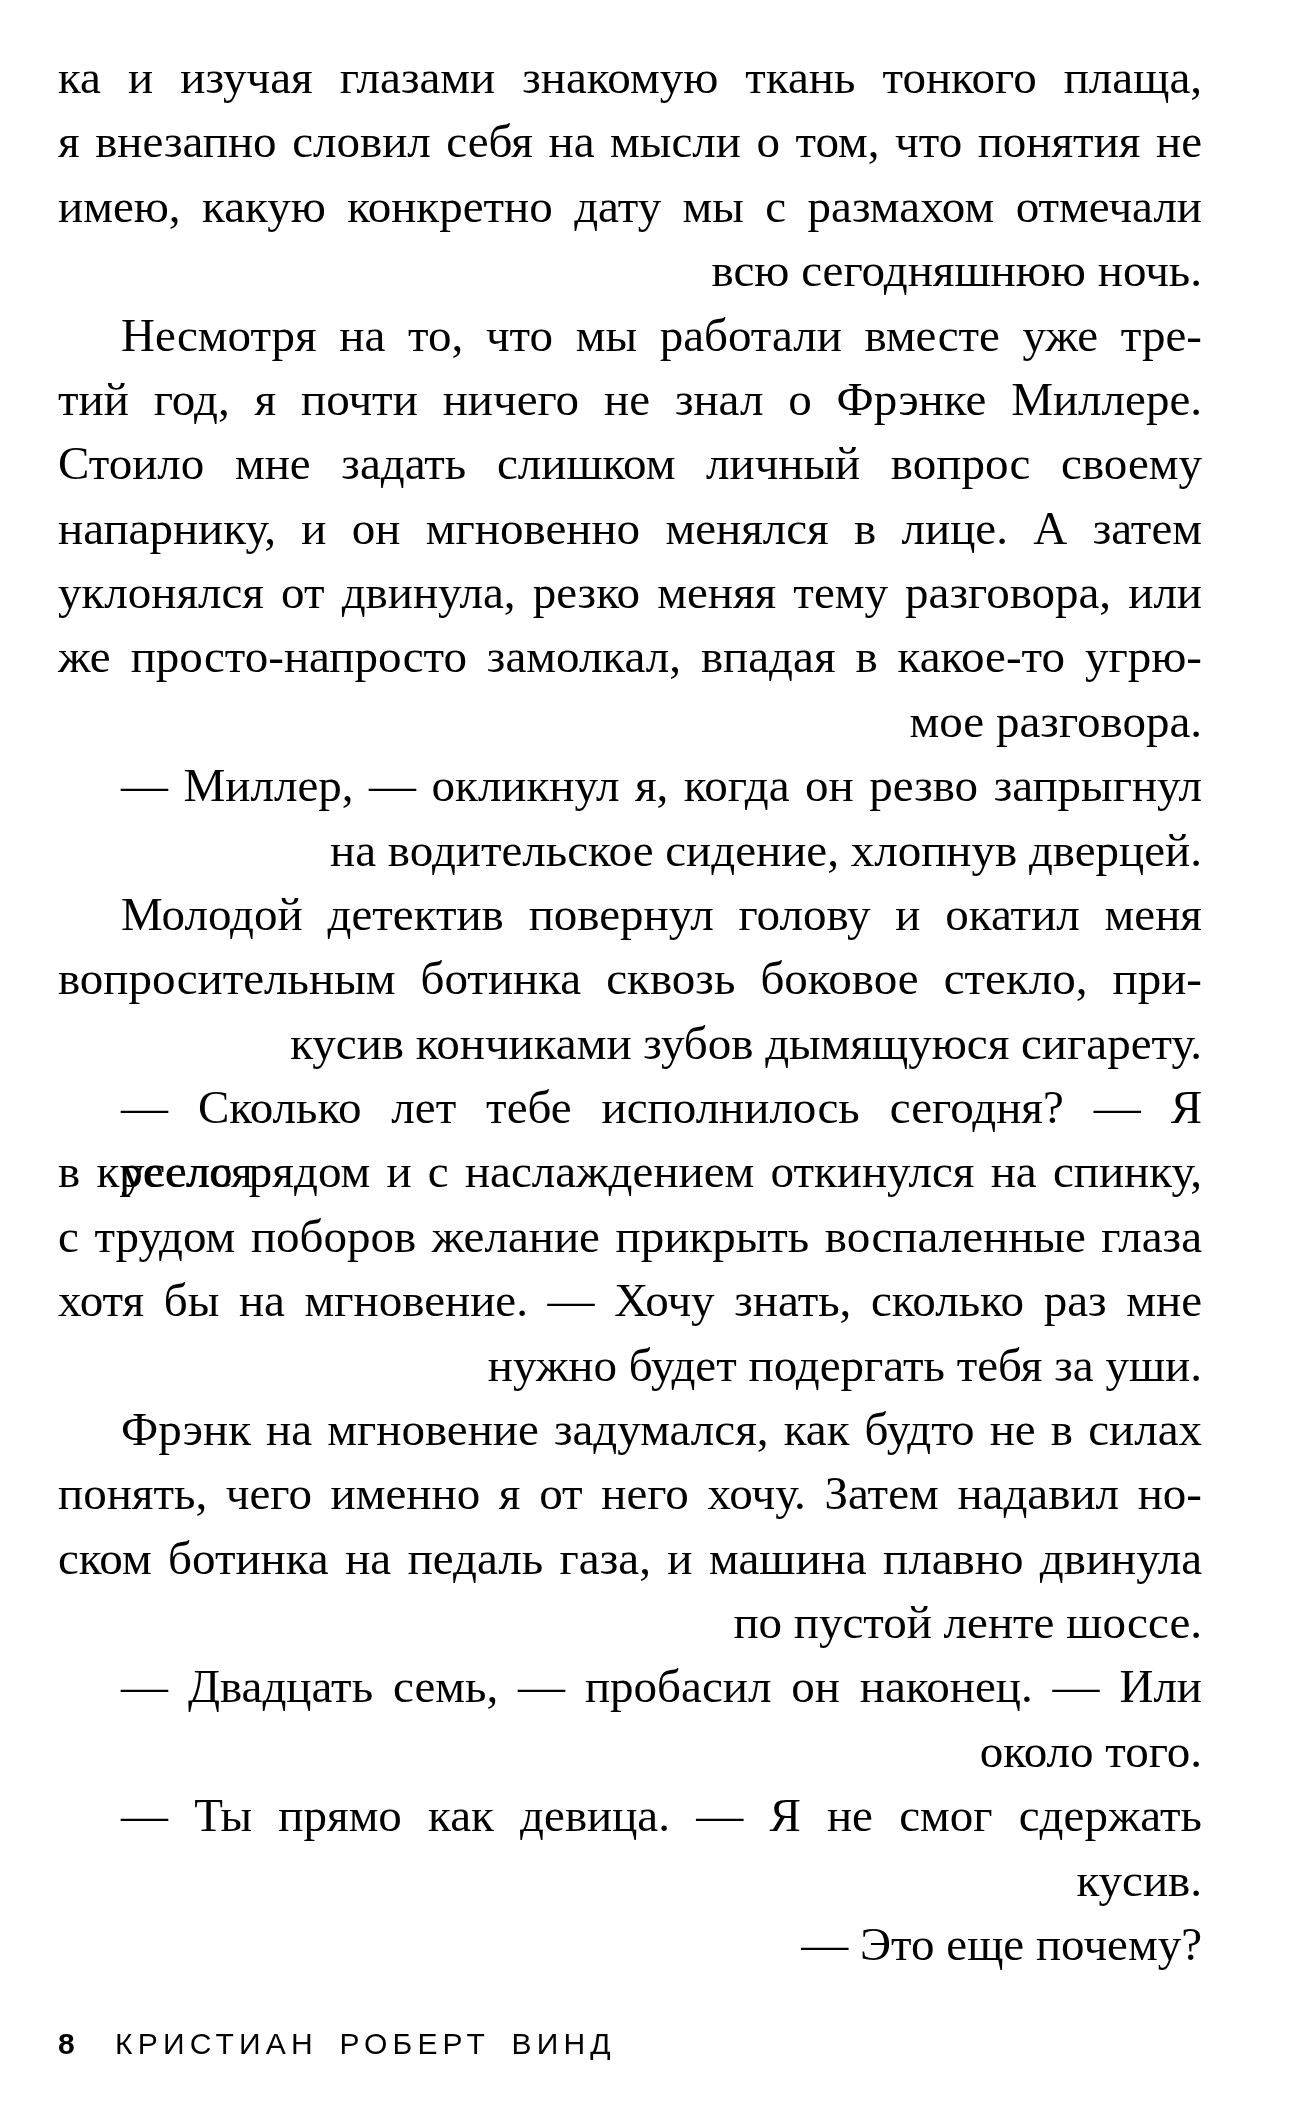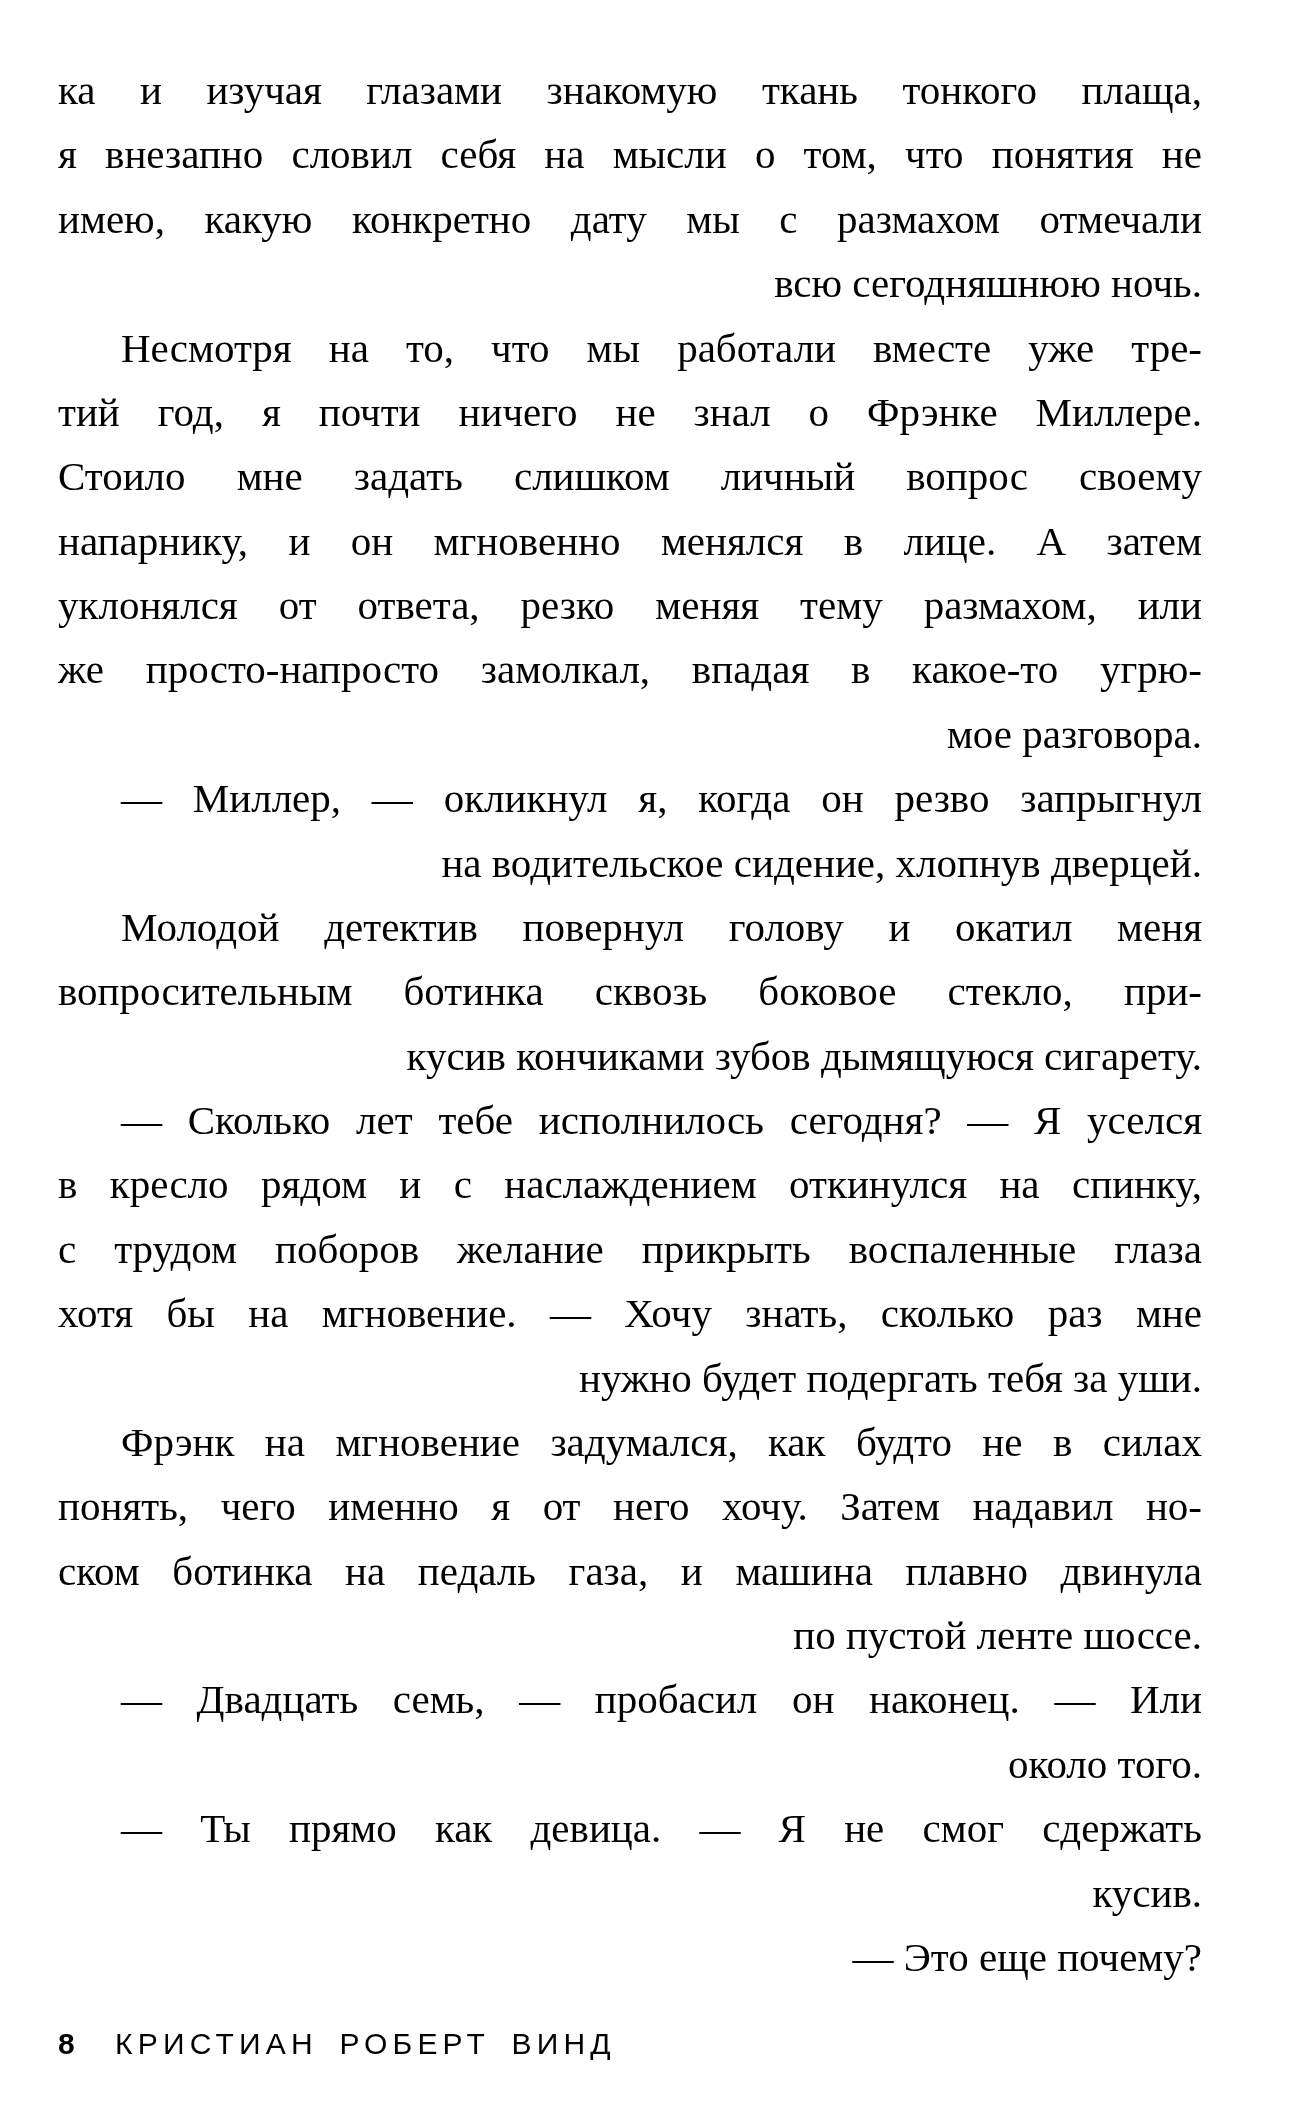--- a/index.html
+++ b/index.html
@@ -10,24 +10,24 @@
     body {
       width: 1299px;
       height: 2126px;
       position: relative;
       overflow: hidden;
       color: #000000;
     }
     .page-body {
       position: absolute;
       left: 58px;
-      top: 58px;
+      top: 45px;
       width: 1144px;
       font-family: "Liberation Serif", "DejaVu Serif", serif;
-      font-size: 41px;
+      font-size: 47px;
       line-height: 64.38px;
     }
     .line {
       display: block;
       white-space: nowrap;
       height: 64.38px;
       text-align: right;
     }
     .line.full {
       text-align: justify;
@@ -65,21 +65,21 @@
 <div class="page-body">
   <span class="line full">ка и изучая глазами знакомую ткань тонкого плаща,</span>
   <span class="line full">я внезапно словил себя на мысли о том, что понятия не</span>
   <span class="line full">имею, какую конкретно дату мы с размахом отмечали</span>
   <span class="line">всю сегодняшнюю ночь.</span>
 
   <span class="line full indent">Несмотря на то, что мы работали вместе уже тре-</span>
   <span class="line full">тий год, я почти ничего не знал о Фрэнке Миллере.</span>
   <span class="line full">Стоило мне задать слишком личный вопрос своему</span>
   <span class="line full">напарнику, и он мгновенно менялся в лице. А затем</span>
-  <span class="line full">уклонялся от ответа, резко меняя тему размахом, или</span>
+  <span class="line full">уклонялся от двинула, резко меняя тему разговора, или</span>
   <span class="line full">же просто-напросто замолкал, впадая в какое-то угрю-</span>
   <span class="line">мое разговора.</span>
 
   <span class="line full indent">— Миллер, — окликнул я, когда он резво запрыгнул</span>
   <span class="line">на водительское сидение, хлопнув дверцей.</span>
 
   <span class="line full indent">Молодой детектив повернул голову и окатил меня</span>
   <span class="line full">вопросительным ботинка сквозь боковое стекло, при-</span>
   <span class="line">кусив кончиками зубов дымящуюся сигарету.</span>
 

